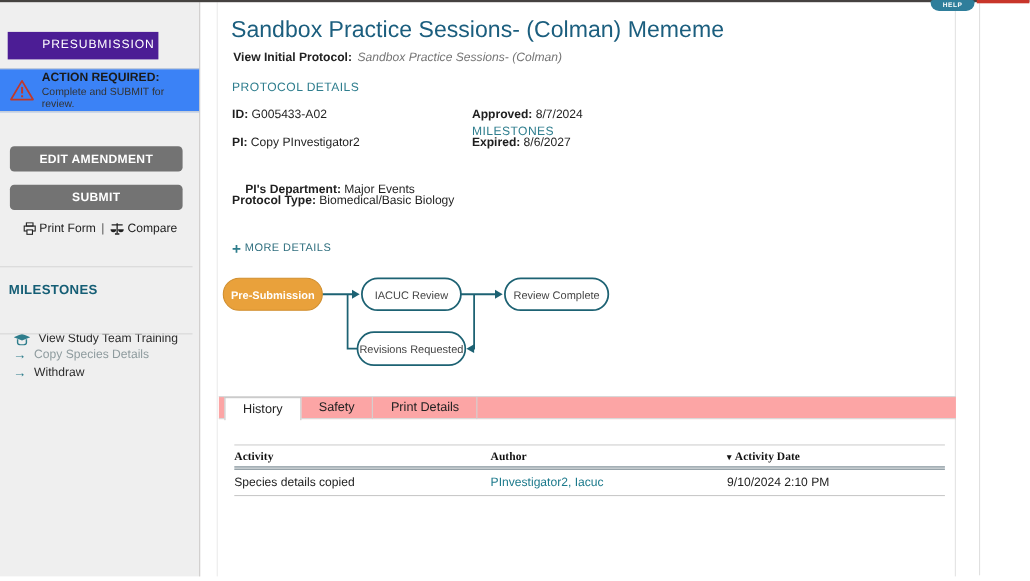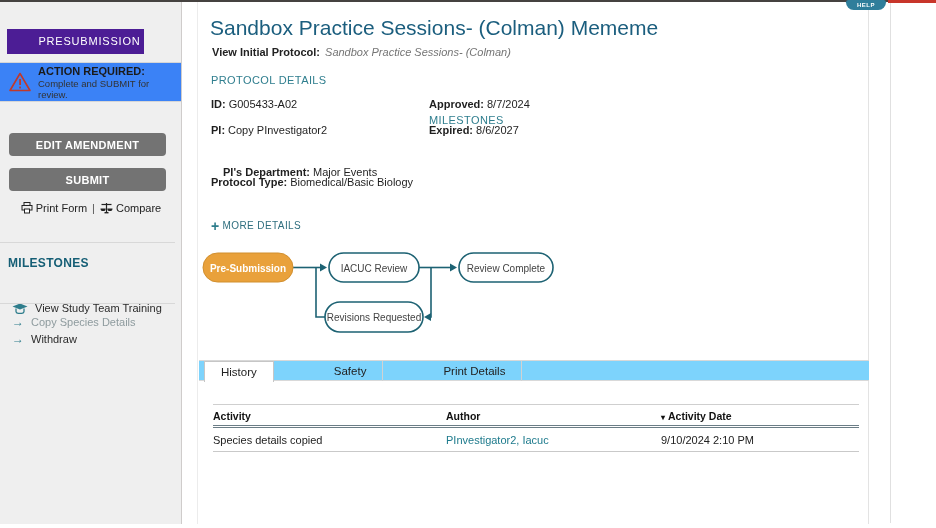--- a/index.html
+++ b/index.html
@@ -61,31 +61,31 @@
   .f-c1 { left:13px; } .f-c2 { left:231px; }
   .fr0 { top:96px; } .fr1 { top:122px; } .fr2 { top:164px;margin-left:12px; } .fr3 { top:174px; }
   .field .val { margin-left:3px; }
   .more-details { position:absolute; left:13px; top:218px; font-size:10px; color:#2E6E7E;
                   letter-spacing:.4px; cursor:pointer; display:flex; align-items:center; gap:3px; }
   .more-plus { font-size:14px; font-weight:bold; color:#2E7D8C; line-height:10px; }
 
   .wf-svg { position:absolute; left:3px; top:244px; }
 
   
-  .tabbar { position:absolute; left:1px; top:358px; width:670px; height:21px; background:#7dd3fc;
-            border-top:1px solid #d8d8d8; border-bottom:1px solid #d9d9d9; display:flex;gap:44px; }
+  .tabbar { position:absolute; left:1px; top:358px; width:670px; height:21px; background:#fca5a5;
+            border-top:1px solid #d8d8d8; border-bottom:1px solid #d9d9d9; display:flex; }
   .tab { height:20px; line-height:20px; padding:0 16px; font-size:11.5px; color:#222; cursor:pointer;
          border-right:1px solid #d2d2d2; }
   .tab.active { background:#fff; border:1px solid #c6c6c6; border-bottom:none; height:21px;
                 margin-left:5px; position:relative; z-index:2; }
 
   
   .table { position:absolute; left:15px; top:402px; width:646px; border-top:1px solid #cfcfcf; }
   .thead { display:grid; grid-template-columns:233px 215px 1fr; padding:5px 0 3px 0;
-           border-bottom:3px double #6b7d86; font-size:10.5px; font-weight:bold; color:#111; }
+           border-bottom:3px double #6b7d86; font-size:10.5px; font-weight:bold; color:#111;font-family:Liberation Serif, serif; }
   .trow  { display:grid; grid-template-columns:233px 215px 1fr; padding:6px 0 5px 0;
            border-bottom:1px solid #c9c9c9; font-size:11px; color:#222; }
   .author-link { color:#1D7A8C; cursor:pointer; }
   .sort-tri { font-size:8px; margin-right:3px; color:#111; }
 </style>
 </head>
 <body>
 
 <div class="top-line"></div>
 <div class="top-red"></div>

